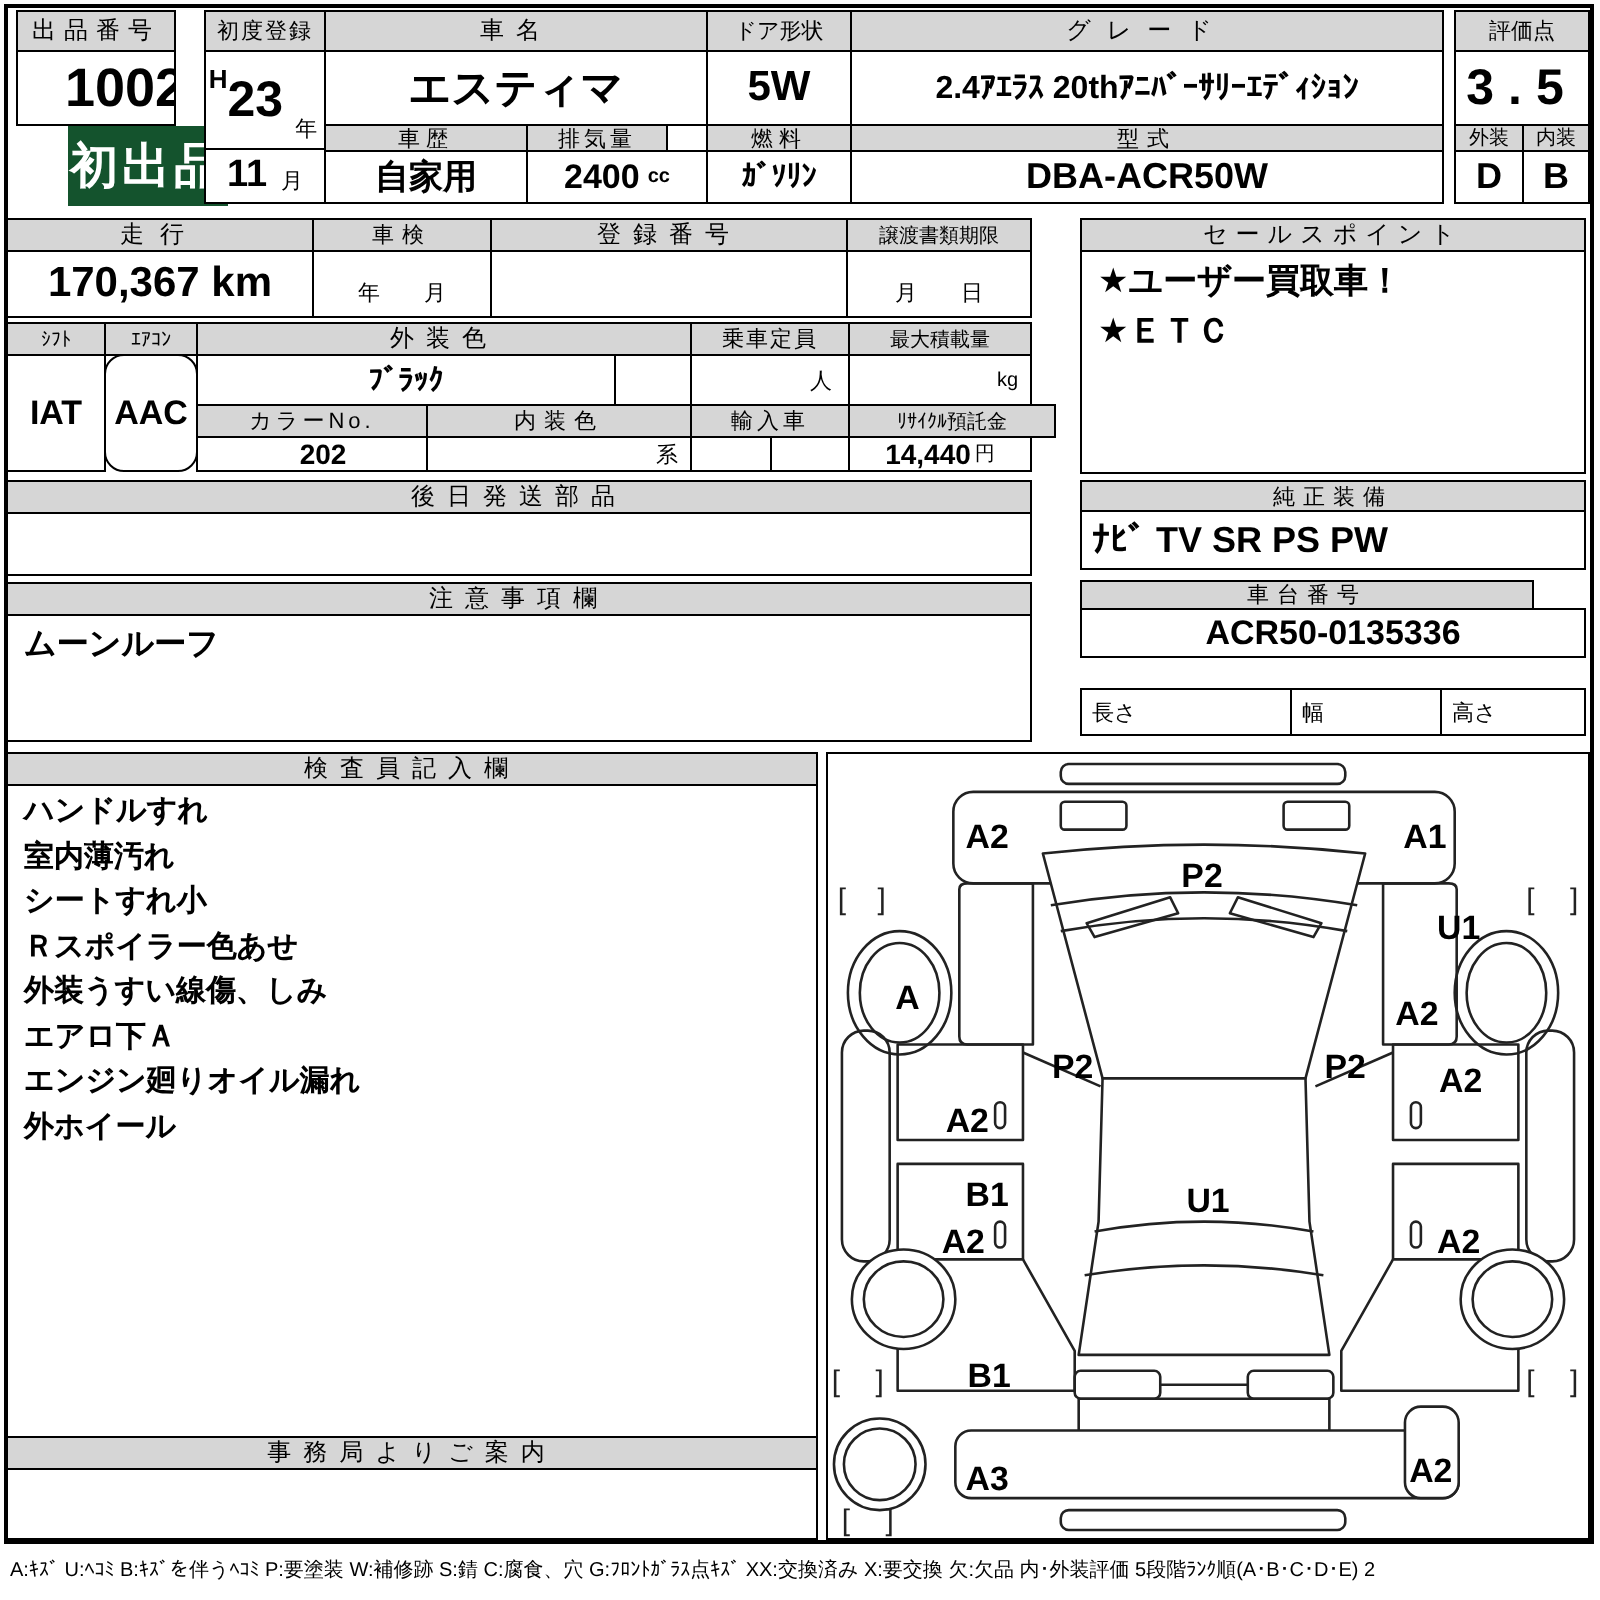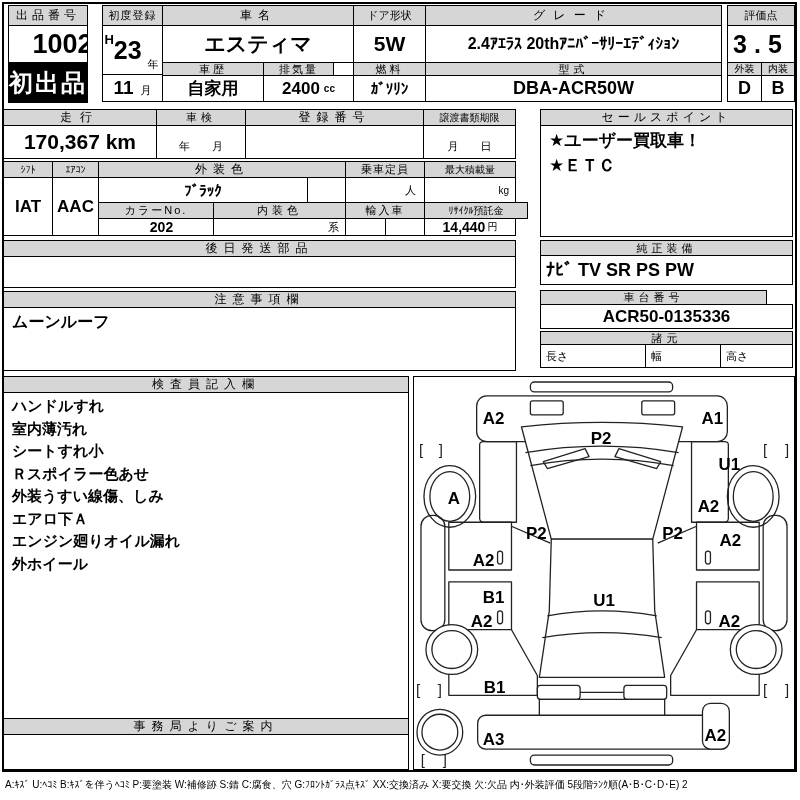--- a/index.html
+++ b/index.html
@@ -10,21 +10,21 @@
        font-size:12px;white-space:nowrap;overflow:hidden;}
   .cell{border:1px solid #000;background:#fff;display:flex;align-items:center;justify-content:center;
         white-space:nowrap;overflow:hidden;}
   .b{font-weight:bold;}
   .left{justify-content:flex-start;}
   .right{justify-content:flex-end;}
   .topalign{align-items:flex-start;}
   .ls1{letter-spacing:1px;}.ls2{letter-spacing:2px;}.ls3{letter-spacing:3px;}
   .ls4{letter-spacing:4px;}.ls6{letter-spacing:6px;}.ls8{letter-spacing:8px;}
   .outer{border:2px solid #000;}
-  .blackbox{background:#000000;color:#fff;display:flex;align-items:center;justify-content:center;}
+  .blackbox{background:#14532d;color:#fff;display:flex;align-items:center;justify-content:center;margin-left:26px;}
   .unit{font-size:10px;font-weight:bold;margin-left:4px;}
   .listbox{display:block;padding:2px 8px;font-size:15px;font-weight:bold;line-height:22px;}
   .footer{font-size:10px;white-space:nowrap;}
   svg text.dmg{font-family:"Liberation Sans","DejaVu Sans",sans-serif;font-weight:bold;font-size:17px;
                text-anchor:middle;fill:#000;}
   svg text.brk{font-family:"Liberation Sans","DejaVu Sans",sans-serif;font-size:15px;
                text-anchor:middle;fill:#222;}
 </style>
 </head>
 <body>
@@ -83,21 +83,21 @@
   <div class="abs cell" style="left:245px;top:125px;width:179px;height:34px;"></div>
   <div class="abs cell" style="left:423px;top:125px;width:93px;height:34px;font-size:11px;align-items:flex-end;padding-bottom:4px;">月　　日</div>
 
   <div class="abs hdr" style="left:3px;top:161px;width:50px;height:17px;font-size:10px;">ｼﾌﾄ</div>
   <div class="abs hdr" style="left:52px;top:161px;width:47px;height:17px;font-size:10px;">ｴｱｺﾝ</div>
   <div class="abs hdr ls6" style="left:98px;top:161px;width:248px;height:17px;">外装色</div>
   <div class="abs hdr ls1" style="left:345px;top:161px;width:80px;height:17px;font-size:11px;">乗車定員</div>
   <div class="abs hdr" style="left:424px;top:161px;width:92px;height:17px;font-size:10px;">最大積載量</div>
 
   <div class="abs cell b" style="left:3px;top:177px;width:50px;height:59px;font-size:17px;">IAT</div>
-  <div class="abs cell b" style="left:52px;top:177px;width:47px;height:59px;font-size:17px;">AAC</div>
+  <div class="abs cell b" style="left:52px;top:177px;width:47px;height:59px;font-size:17px;border-radius:10px;">AAC</div>
   <div class="abs cell b" style="left:98px;top:177px;width:210px;height:26px;font-size:15px;">ﾌﾞﾗｯｸ</div>
   <div class="abs cell" style="left:307px;top:177px;width:39px;height:26px;"></div>
   <div class="abs cell right" style="left:345px;top:177px;width:80px;height:26px;font-size:11px;padding-right:8px;">人</div>
   <div class="abs cell right" style="left:424px;top:177px;width:92px;height:26px;font-size:10px;padding-right:6px;">kg</div>
 
   <div class="abs hdr ls2" style="left:98px;top:202px;width:116px;height:17px;font-size:11px;">カラーNo.</div>
   <div class="abs hdr ls4" style="left:213px;top:202px;width:133px;height:17px;font-size:11px;">内装色</div>
   <div class="abs hdr ls2" style="left:345px;top:202px;width:80px;height:17px;font-size:11px;">輸入車</div>
   <div class="abs hdr" style="left:424px;top:202px;width:104px;height:17px;font-size:10px;">ﾘｻｲｸﾙ預託金</div>
 
@@ -121,21 +121,20 @@
       <div>★ユーザー買取車！</div>
       <div>★ＥＴＣ</div>
     </div>
 
   <div class="abs hdr ls4" style="left:540px;top:240px;width:253px;height:16px;font-size:11px;">純正装備</div>
   <div class="abs cell left b" style="left:540px;top:255px;width:253px;height:30px;font-size:18px;padding-left:5px;">ﾅﾋﾞ TV SR PS PW</div>
 
   <div class="abs hdr ls4" style="left:540px;top:290px;width:227px;height:15px;font-size:11px;">車台番号</div>
   <div class="abs cell b" style="left:540px;top:304px;width:253px;height:25px;font-size:17px;">ACR50-0135336</div>
 
-  <div class="abs hdr ls4" style="left:540px;top:331px;width:253px;height:14px;font-size:11px;">諸元</div>
   <div class="abs cell left" style="left:540px;top:344px;width:106px;height:24px;font-size:11px;padding-left:5px;">長さ</div>
   <div class="abs cell left" style="left:645px;top:344px;width:76px;height:24px;font-size:11px;padding-left:5px;">幅</div>
   <div class="abs cell left" style="left:720px;top:344px;width:73px;height:24px;font-size:11px;padding-left:5px;">高さ</div>
 
   <div class="abs hdr ls6" style="left:3px;top:376px;width:406px;height:17px;">検査員記入欄</div>
   <div class="abs cell listbox" style="left:3px;top:392px;width:406px;height:327px;font-size:15px;line-height:22.5px;">
       <div>ハンドルすれ</div>
       <div>室内薄汚れ</div>
       <div>シートすれ小</div>
       <div>Ｒスポイラー色あせ</div>

